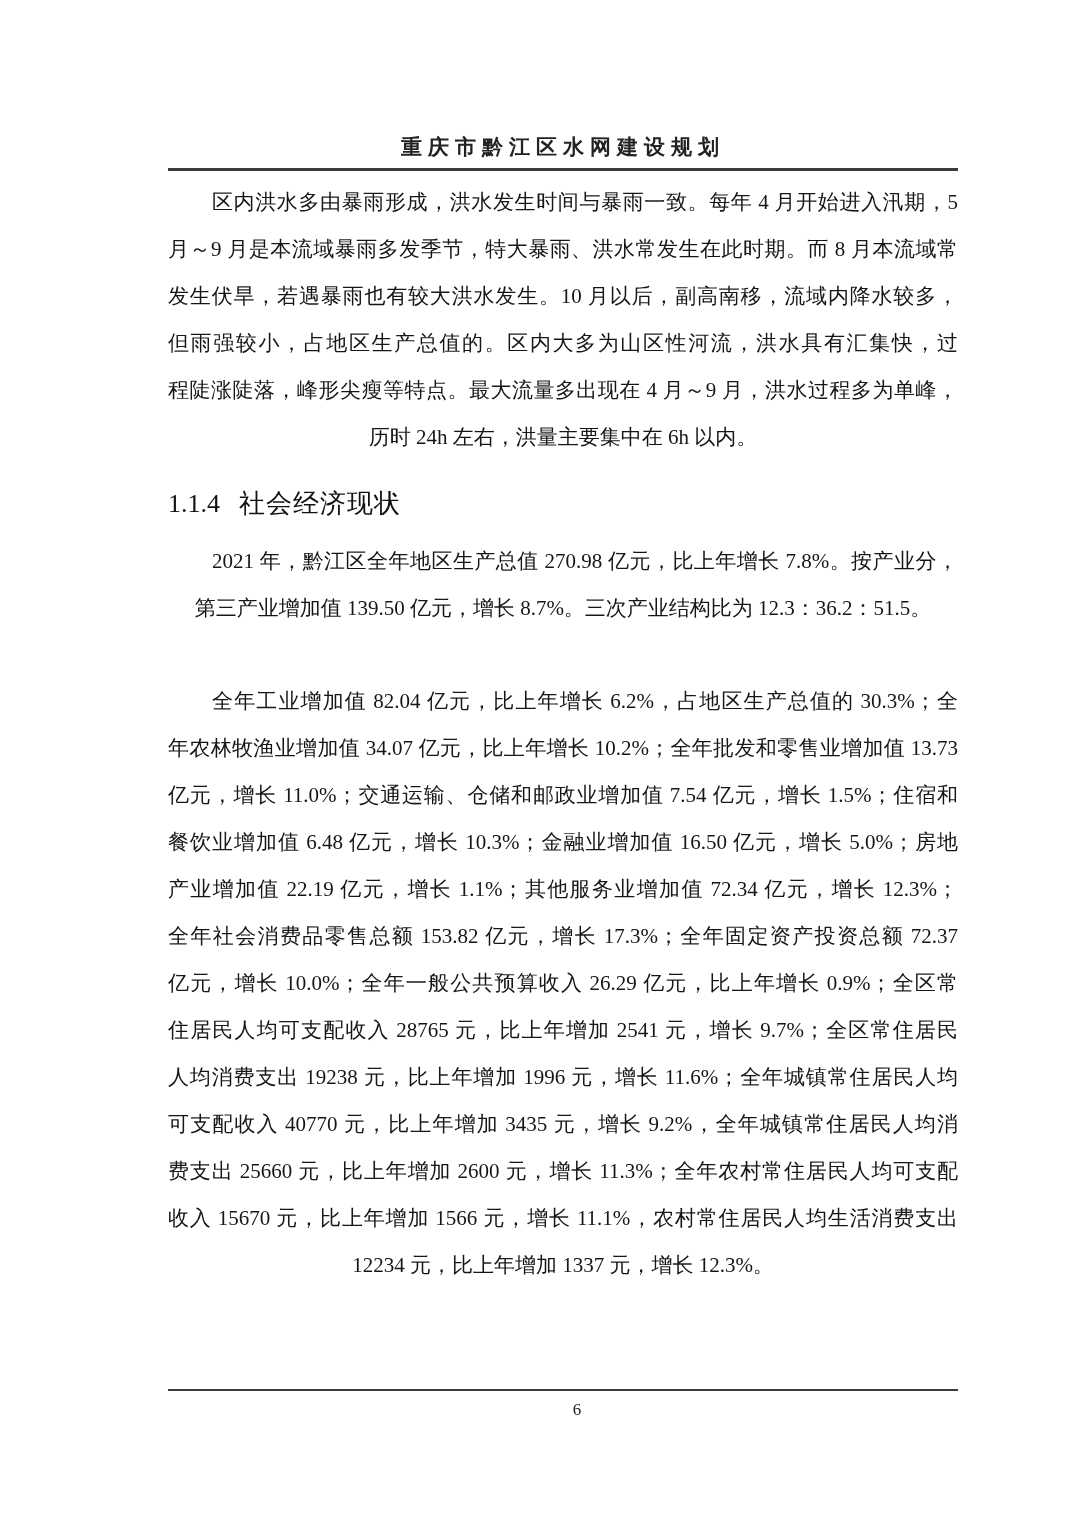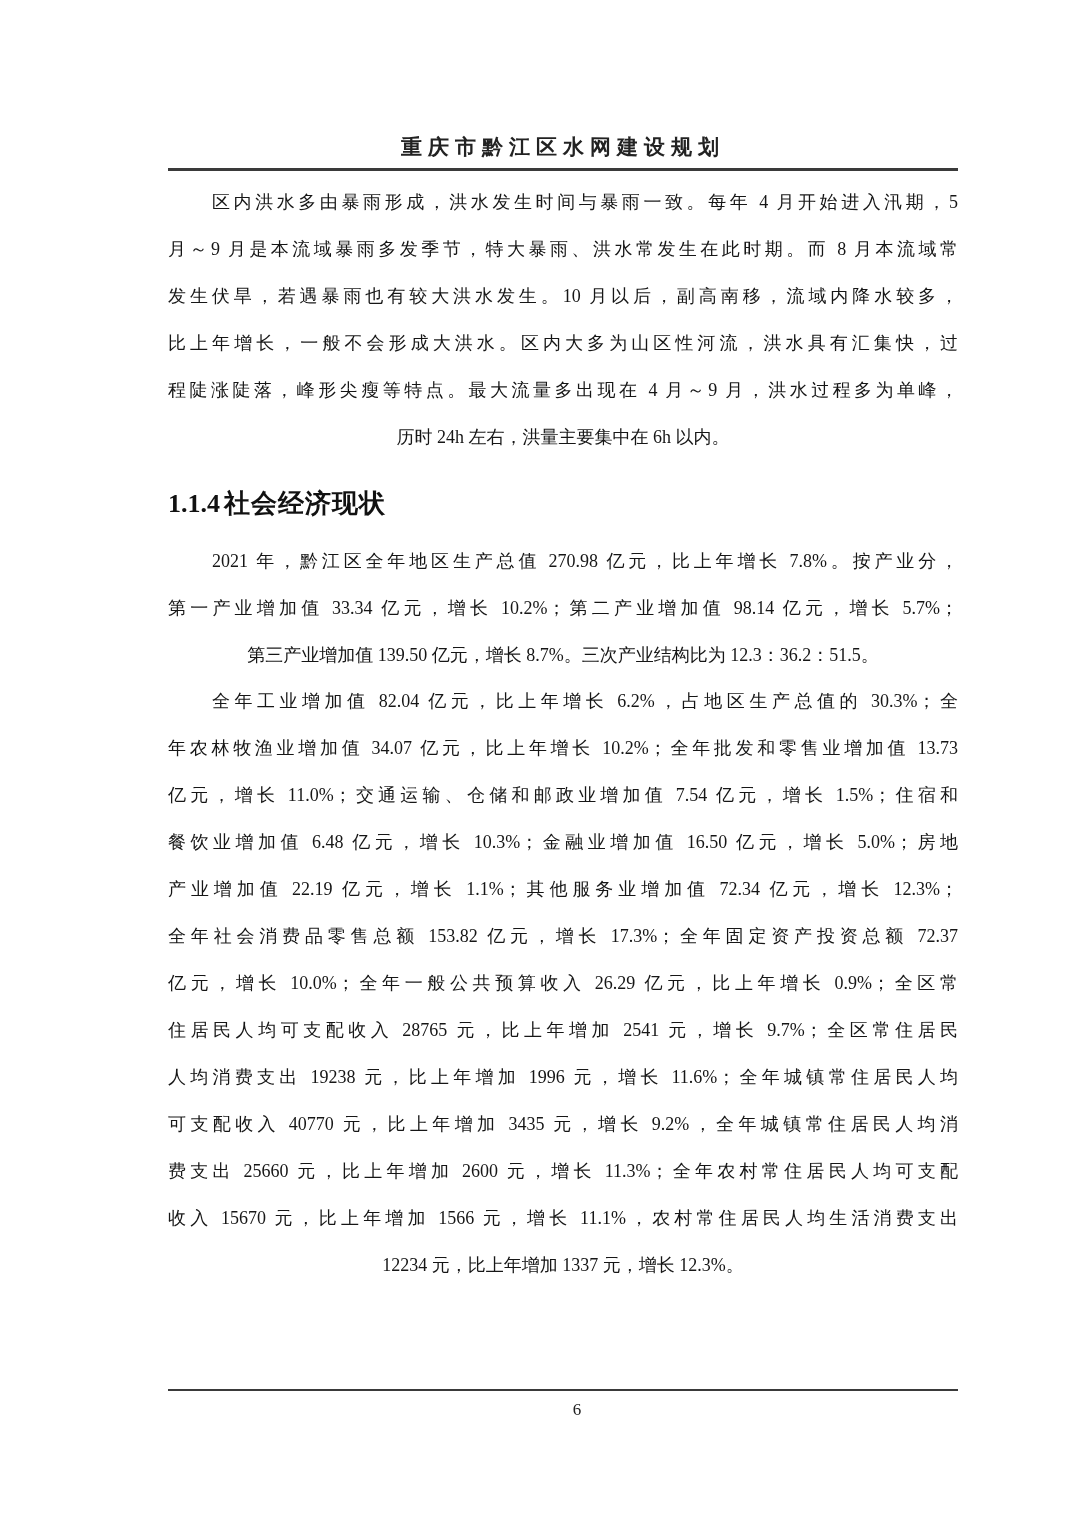--- a/index.html
+++ b/index.html
@@ -18,66 +18,65 @@
     position:absolute; left:168px; width:790px; height:2px;
     background:#3a3a3a;
   }
   .rule.header { top:168px; height:3px; }
   .rule.footer { top:1389px; }
   .tblock { position:absolute; left:168px; width:790px; }
   .p1 { top:179px; }
   .p2 { top:538px; }
   .p3 { top:678px; }
   .line {
-    font-size:18px; line-height:47px; height:47px; overflow:hidden;
+    font-size:21px; line-height:47px; height:47px; overflow:hidden;
     text-align:justify; text-align-last:justify; color:#161616;
   }
   .line.last { text-align:center; text-align-last:auto; }
   .line.indent { text-indent:44px; }
   .section-heading {
     position:absolute; top:483px; left:168px; width:790px;
     font-size:26px; line-height:40px; color:#111; white-space:nowrap;
   }
   .section-heading .h-num {
-    font-family:"Liberation Serif","DejaVu Serif",serif; font-weight:700;
+    font-family:"Liberation Serif","DejaVu Serif",serif; font-weight:400;
   }
   .section-heading .h-title {
-    font-family:"Liberation Sans","DejaVu Sans",sans-serif; font-weight:700;
-    margin-left:4px; letter-spacing:1px;
+    font-family:"Liberation Sans","DejaVu Sans",sans-serif; font-weight:400;
+    margin-left:19px; letter-spacing:1px;
   }
   .page-number {
     position:absolute; top:1398px; left:168px; width:790px;
     padding-left:28px; box-sizing:border-box;
     text-align:center; font-size:17px; line-height:24px; color:#222;
   }
 </style>
 </head>
 <body>
 
 <div class="page">
 
   <div class="header-title">重庆市黔江区水网建设规划</div>
   <div class="rule header"></div>
 
   <div class="tblock p1">
     <div class="line indent">区内洪水多由暴雨形成，洪水发生时间与暴雨一致。每年 4 月开始进入汛期，5</div>
     <div class="line">月～9 月是本流域暴雨多发季节，特大暴雨、洪水常发生在此时期。而 8 月本流域常</div>
     <div class="line">发生伏旱，若遇暴雨也有较大洪水发生。10 月以后，副高南移，流域内降水较多，</div>
-    <div class="line">比上年增长，一般不会形成大洪水。区内大多为山区性河流，洪水具有汇集快，过</div>
+    <div class="line">但雨强较小，占地区生产总值的。区内大多为山区性河流，洪水具有汇集快，过</div>
     <div class="line">程陡涨陡落，峰形尖瘦等特点。最大流量多出现在 4 月～9 月，洪水过程多为单峰，</div>
     <div class="line last">历时 24h 左右，洪量主要集中在 6h 以内。</div>
   </div>
 
   <div class="section-heading">
     <span class="h-num">1.1.4</span><span class="h-title">社会经济现状</span>
   </div>
 
   <div class="tblock p2">
     <div class="line indent">2021 年，黔江区全年地区生产总值 270.98 亿元，比上年增长 7.8%。按产业分，</div>
-    <div class="line">第一产业增加值 33.34 亿元，增长 10.2%；第二产业增加值 98.14 亿元，增长 5.7%；</div>
     <div class="line last">第三产业增加值 139.50 亿元，增长 8.7%。三次产业结构比为 12.3：36.2：51.5。</div>
   </div>
 
   <div class="tblock p3">
     <div class="line indent">全年工业增加值 82.04 亿元，比上年增长 6.2%，占地区生产总值的 30.3%；全</div>
     <div class="line">年农林牧渔业增加值 34.07 亿元，比上年增长 10.2%；全年批发和零售业增加值 13.73</div>
     <div class="line">亿元，增长 11.0%；交通运输、仓储和邮政业增加值 7.54 亿元，增长 1.5%；住宿和</div>
     <div class="line">餐饮业增加值 6.48 亿元，增长 10.3%；金融业增加值 16.50 亿元，增长 5.0%；房地</div>
     <div class="line">产业增加值 22.19 亿元，增长 1.1%；其他服务业增加值 72.34 亿元，增长 12.3%；</div>
     <div class="line">全年社会消费品零售总额 153.82 亿元，增长 17.3%；全年固定资产投资总额 72.37</div>

